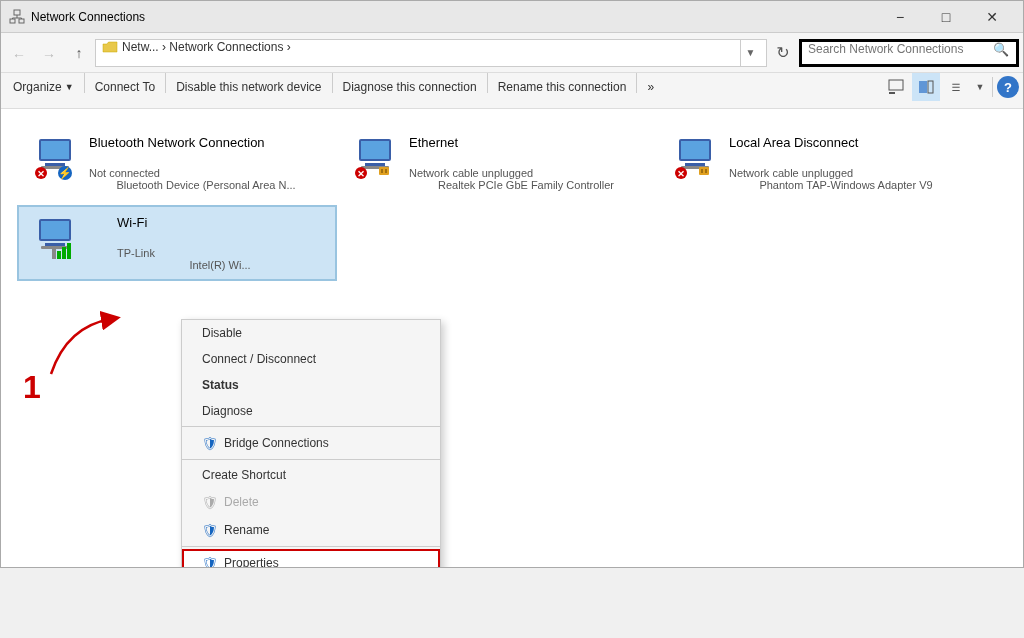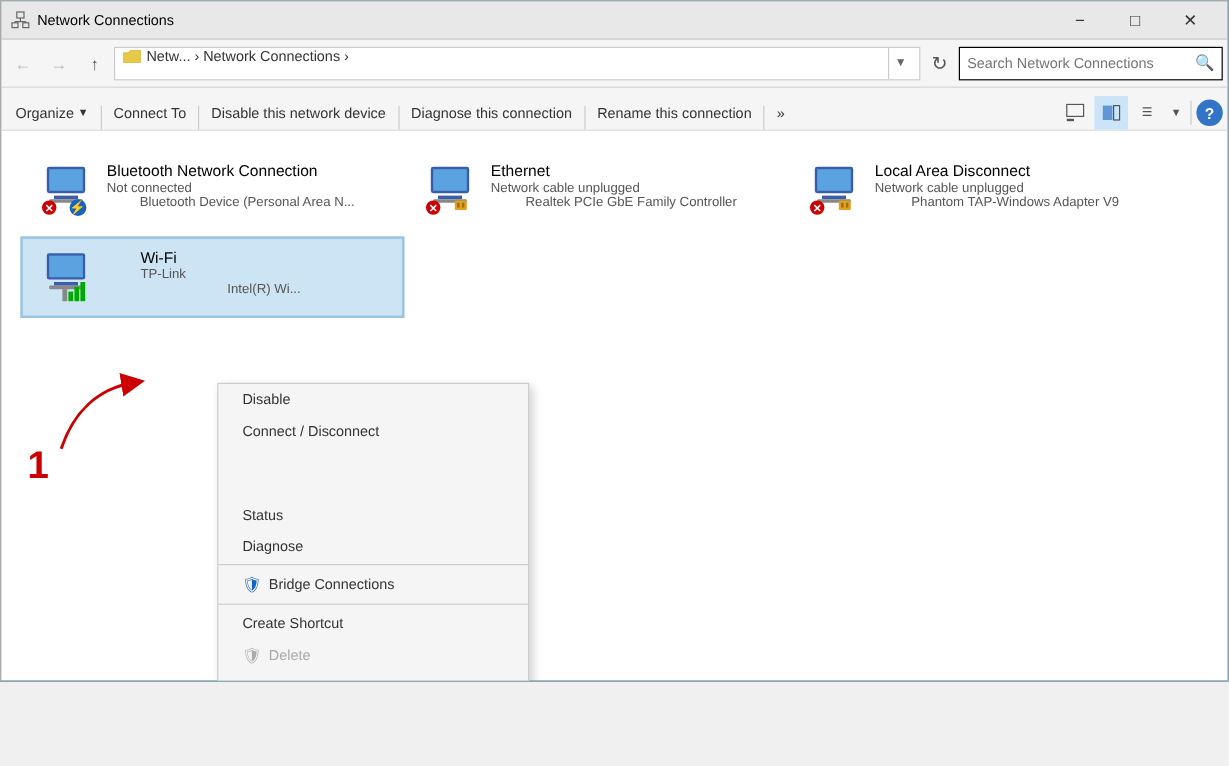--- a/index.html
+++ b/index.html
@@ -112,42 +112,42 @@
       border: none;
       cursor: pointer;
       font-size: 16px;
       color: #555;
       display: flex; align-items: center; justify-content: center;
       border-radius: 3px;
     }
     .search-box {
       width: 220px;
       height: 28px;
-      border: 1px solid #000000;
+      border: 3px solid #000000;
       background: #fff;
       display: flex;
-      align-items: center;
+      align-items: flex-start;
       padding: 0 6px;
     }
     .search-box input {
       border: none; outline: none;
       font-size: 12px;
       flex: 1;
       background: transparent;
       color: #aaa;
     }
     .search-icon { color: #666; font-size: 13px; }
 
     
     .toolbar {
       height: 36px;
       background: #f5f5f5;
       border-bottom: 1px solid #ddd;
       display: flex;
-      align-items: flex-end;
+      align-items: flex-start;
       padding: 0 4px;
       gap: 0;
       flex-shrink: 0;
     }
     .toolbar-btn {
       height: 28px;
       padding: 0 8px;
       background: transparent;
       border: none;
       cursor: pointer;
@@ -213,21 +213,21 @@
     }
     .network-item.selected { background: #cde4f5; border-color: #99c4e0; gap: 28px; }
     .net-icon-wrap {
       position: relative;
       width: 48px; height: 48px;
       flex-shrink: 0;
       margin-right: 10px;
     }
     .net-info { flex: 1; }
     .net-name { font-size: 13px; font-weight: normal; color: #000; }
-    .net-status { font-size: 11px; color: #555; margin-top: 1px; }
+    .net-status { font-size: 11px; color: #555; margin-top: 17px; }
     .net-device { font-size: 11px; color: #555; text-align: center; }
 
     
     .context-menu {
       position: absolute;
       top: 210px;
       left: 180px;
       width: 260px;
       background: #f5f5f5;
       border: 1px solid #ccc;
@@ -236,21 +236,21 @@
     }
     .ctx-item {
       padding: 6px 20px;
       font-size: 12px;
       color: #333;
       cursor: pointer;
       display: flex;
       align-items: center;
       gap: 6px;
     }
-    .ctx-item.bold { font-weight: normal; margin-top: 44px; }
+    .ctx-item.bold { font-weight: bold; }
     .ctx-item.disabled { color: #aaa; cursor: default; }
     .ctx-item.highlighted {
       background: #fff;
       outline: 2px solid #cc0000;
       outline-offset: -2px;
     }
     .ctx-sep {
       height: 1px;
       background: #ccc;
       margin: 2px 0;

